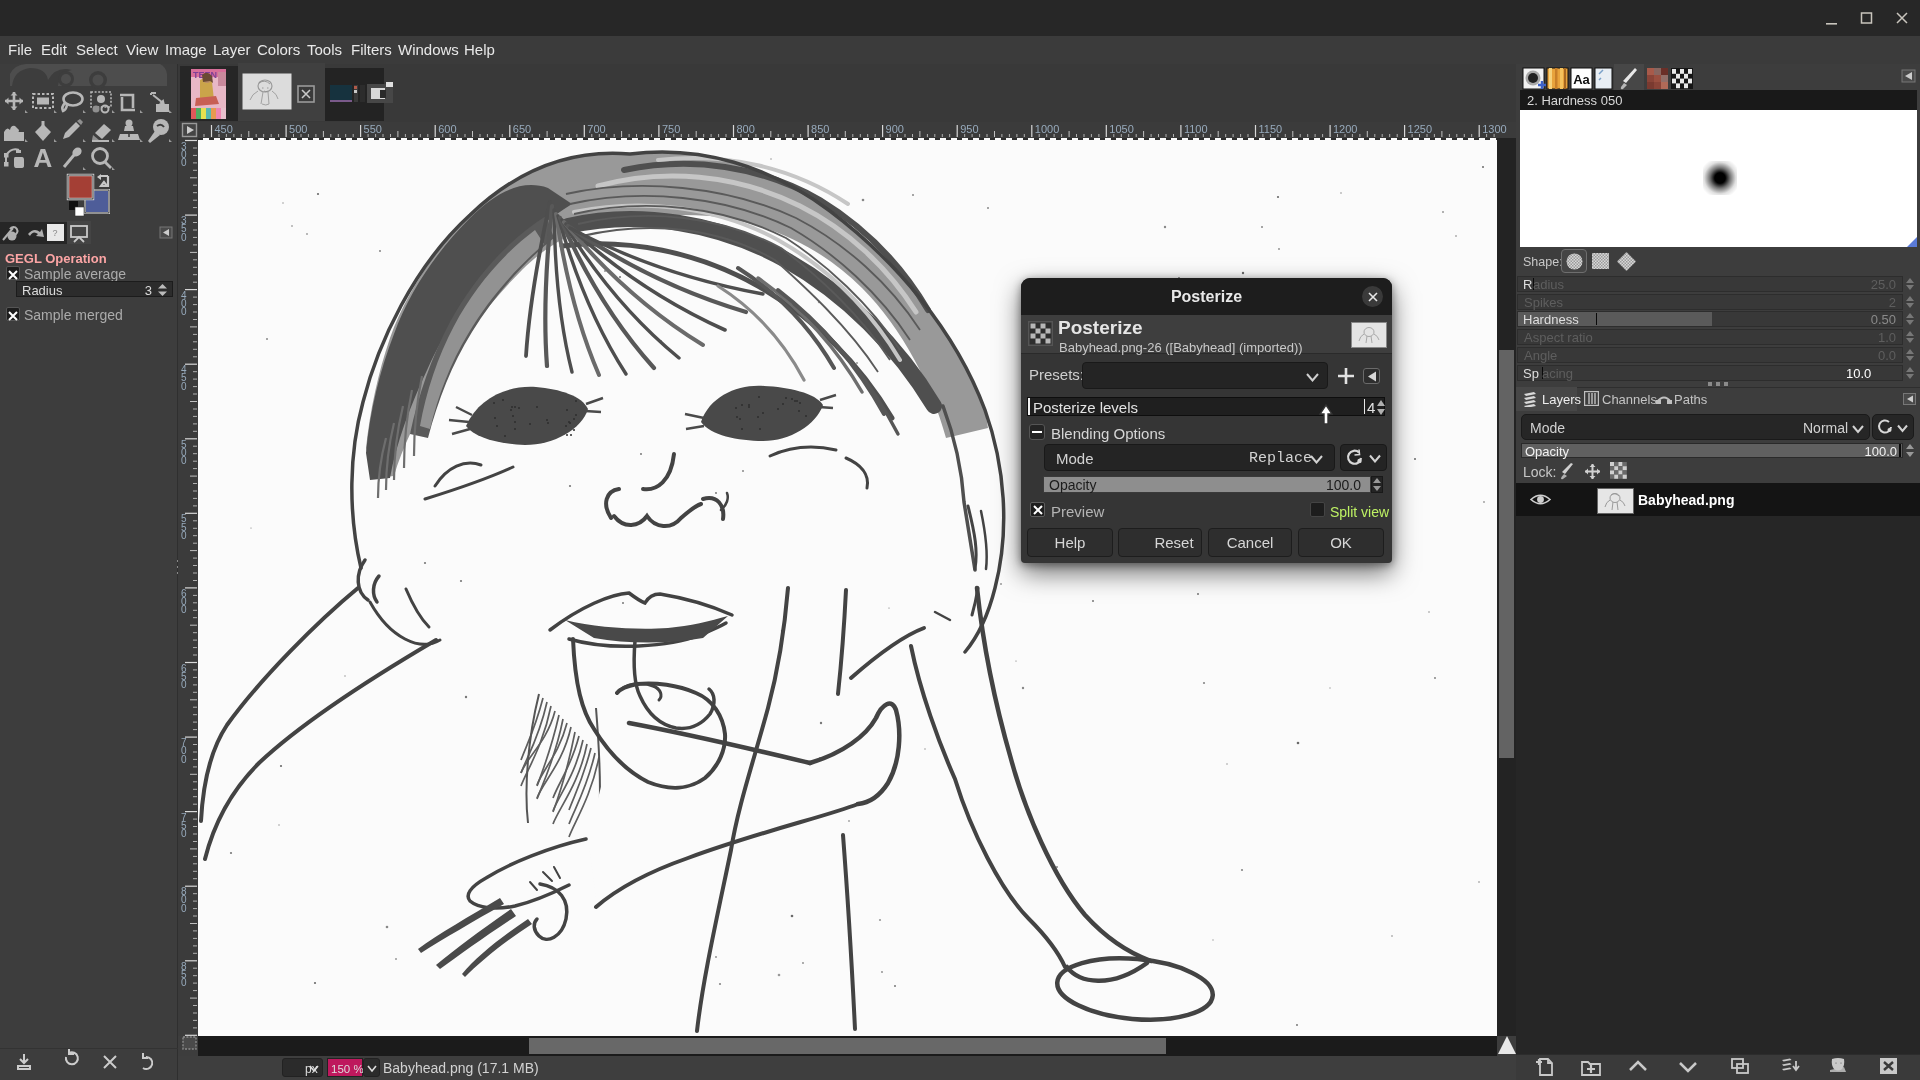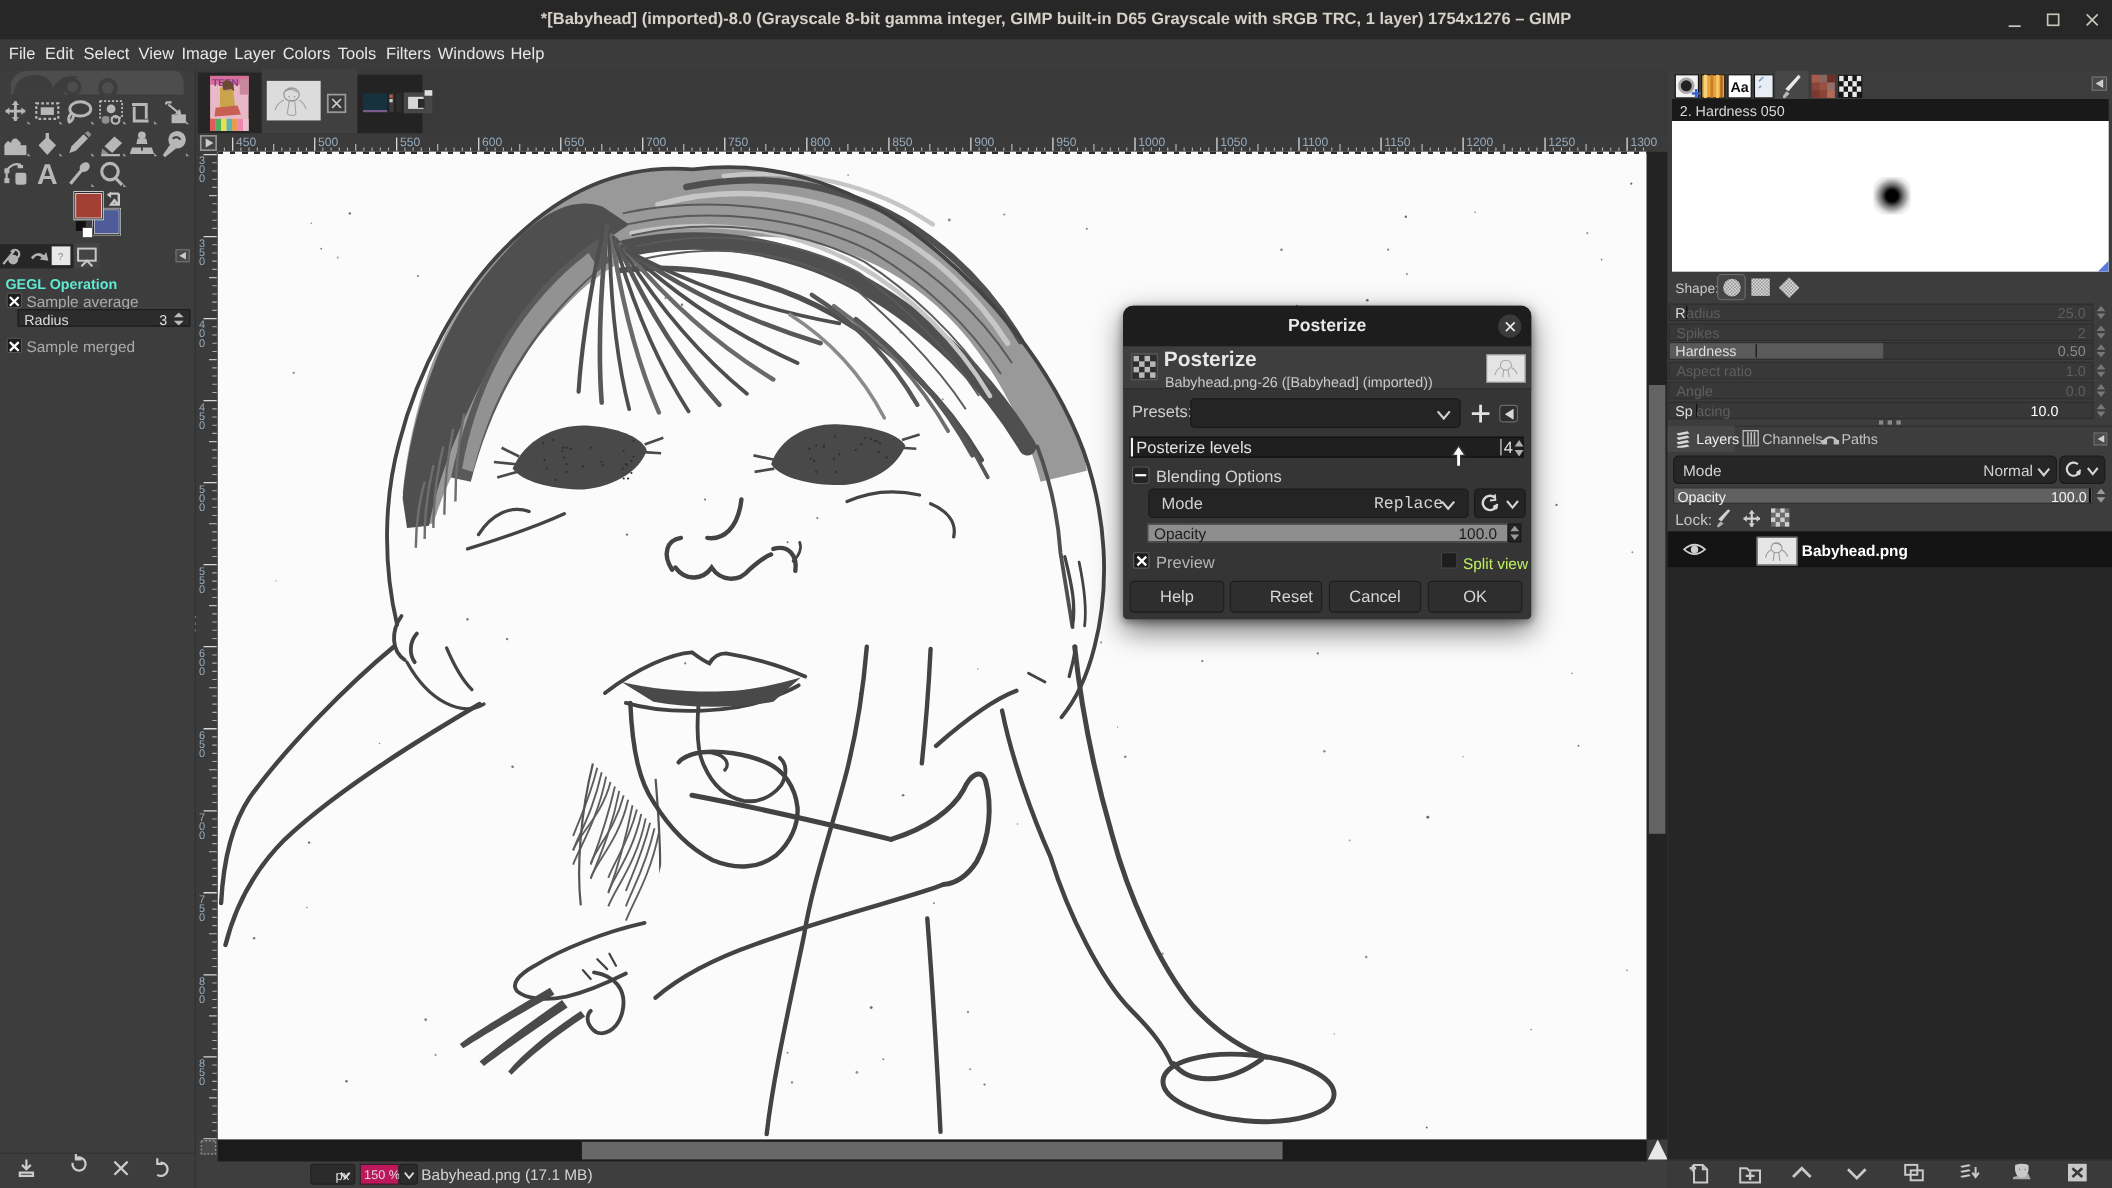--- a/index.html
+++ b/index.html
@@ -4,21 +4,20 @@
 <style>
   * { margin:0; padding:0; box-sizing:border-box; }
   html,body { width:1920px; height:1080px; overflow:hidden; background:#3d3d3d;
     font-family:"Liberation Sans", sans-serif; }
   .abs { position:absolute; white-space:nowrap; }
 </style>
 </head>
 <body>
 
 <div class="abs" style="left:0;top:0;width:1920px;height:36px;background:#272727;">
-  <div class="abs" style="left:0;right:0;top:9px;text-align:center;color:#d5d1c8;font-size:15px;font-weight:bold;">*[Babyhead] (imported)-8.0 (Grayscale 8-bit gamma integer, GIMP built-in D65 Grayscale with sRGB TRC, 1 layer) 1754x1276 – GIMP</div>
   <svg class="abs" style="left:1820px;top:0;" width="100" height="36" viewBox="0 0 100 36">
     <rect x="6" y="23" width="11" height="1.6" fill="#c9c5bd"></rect>
     <rect x="41.5" y="13" width="10" height="10" fill="none" stroke="#c9c5bd" stroke-width="1.5"></rect>
     <path d="M77,13 87,23 M87,13 77,23" stroke="#c9c5bd" stroke-width="1.5"></path>
   </svg>
 </div>
 
 <div class="abs" style="left:0;top:36px;width:1920px;height:28px;background:#3b3b3b;">
   <span class="abs" style="left:8px;top:5px;color:#e8e8e8;font-size:15px;">File</span>
   <span class="abs" style="left:41px;top:5px;color:#e8e8e8;font-size:15px;">Edit</span>
@@ -166,21 +165,21 @@
   </g>
 
   <rect x="0" y="984" width="178" height="1" fill="#333"></rect>
   <g stroke="#cccccc" stroke-width="2" fill="none">
     <path d="M24,990 v8 M20,995 l4,4 4,-4 M18,1002 h12 v3 h-12 Z"></path>
     <path d="M66,993 a6,6 0 1,0 3,-4 M69,985 v5 h5"></path>
     <path d="M104,992 l12,12 M116,992 l-12,12"></path>
     <path d="M146,993 a6,6 0 1,1 -3,11 M143,989 v5 h5"></path>
   </g>
 </svg>
-<span class="abs" style="left:5px;top:251px;color:#5eead4;font-size:13px;font-weight:bold;">GEGL Operation</span>
+<span class="abs" style="left:5px;top:251px;color:#fca5a5;font-size:13px;font-weight:bold;">GEGL Operation</span>
 <div class="abs" style="left:6px;top:266px;width:14px;height:14px;background:#1d1d1d;border:1px solid #555;border-radius:2px;">
  <svg width="12" height="12">
       <path d="M2,2 L10,10 M10,2 L2,10" stroke="#fff" stroke-width="2"></path>
     </svg></div>
 <span class="abs" style="left:24px;top:266px;color:#ababab;font-size:14px;">Sample average</span>
 <div class="abs" style="left:16px;top:281px;width:157px;height:16px;background:#2c2c2c;border:1px solid #1c1c1c;">
   <span class="abs" style="left:5px;top:1px;color:#dcdcdc;font-size:13px;">Radius</span>
   <span class="abs" style="right:20px;top:1px;color:#dcdcdc;font-size:13px;">3</span>
   <svg class="abs" style="right:4px;top:2px;" width="11" height="12">
       <path d="M5.5,0 L10,4.5 H1 Z" fill="#bbb"></path>

